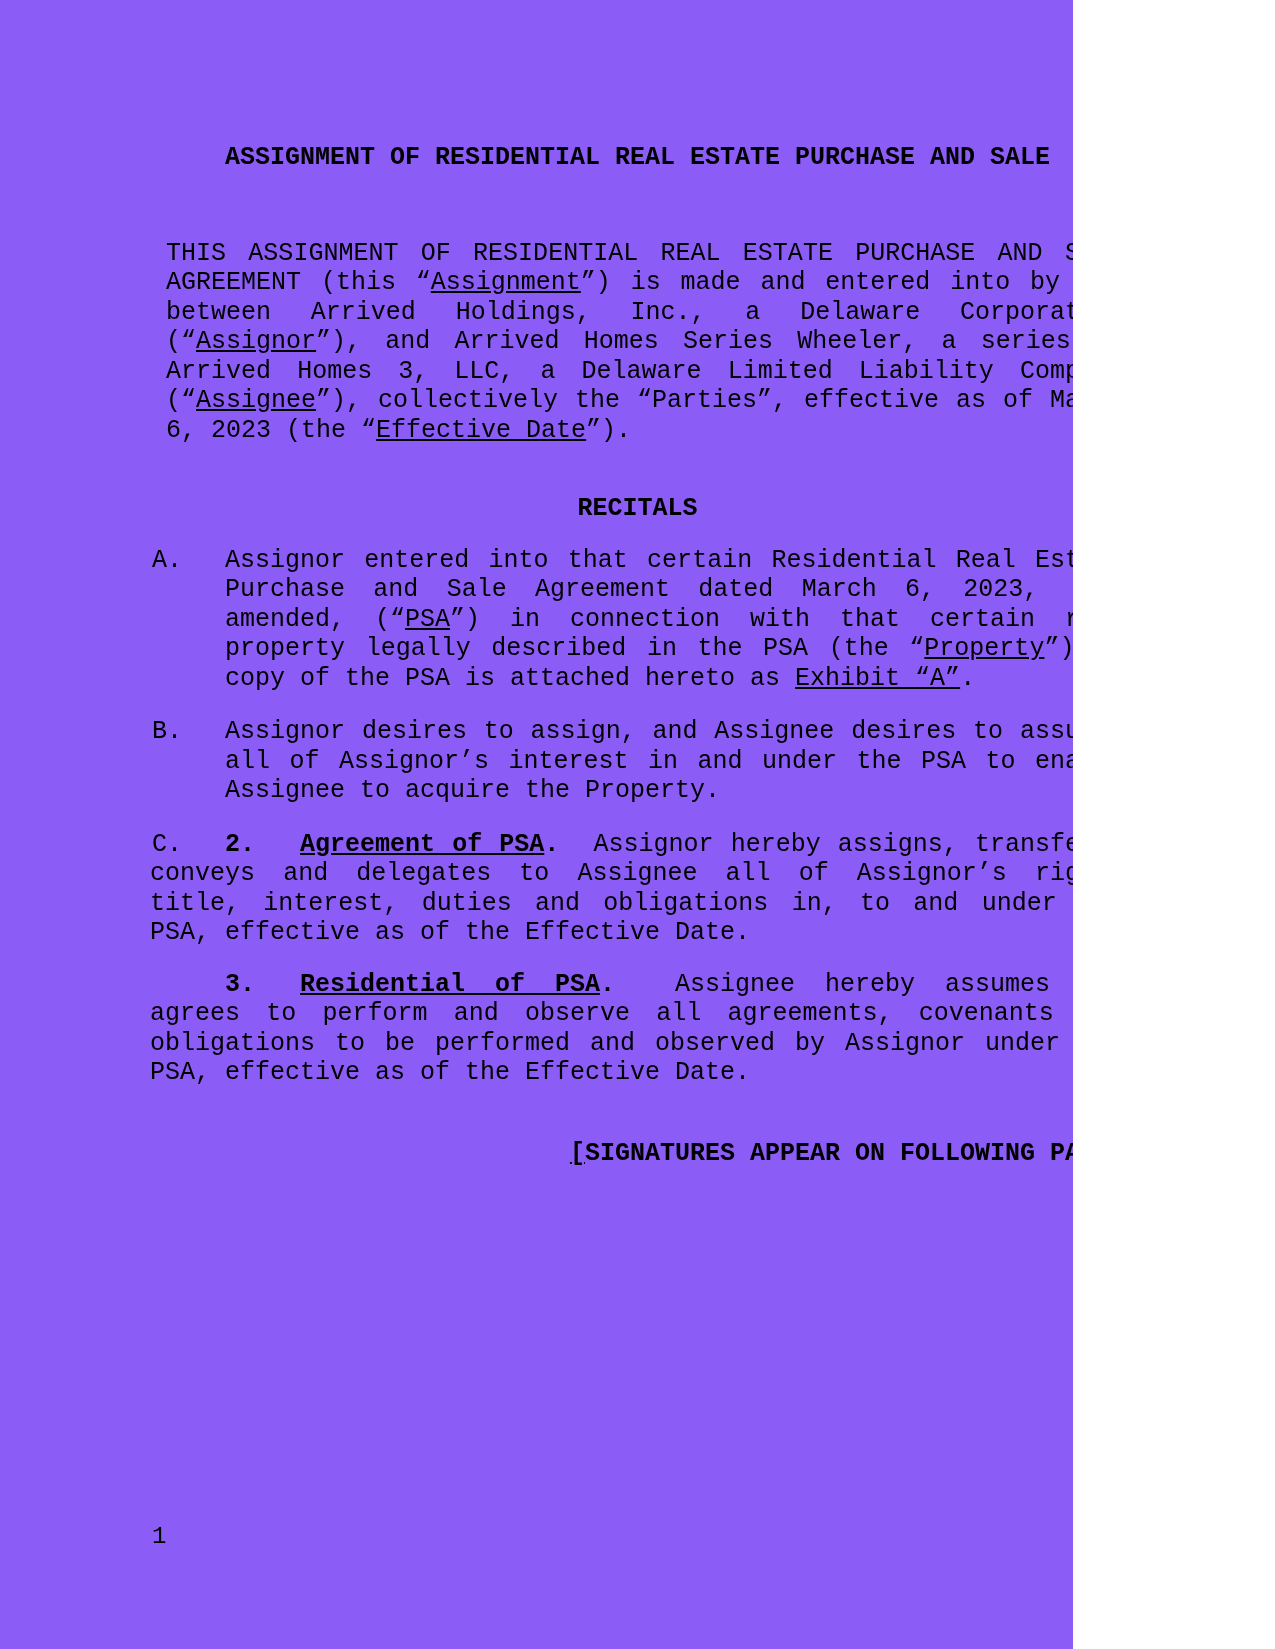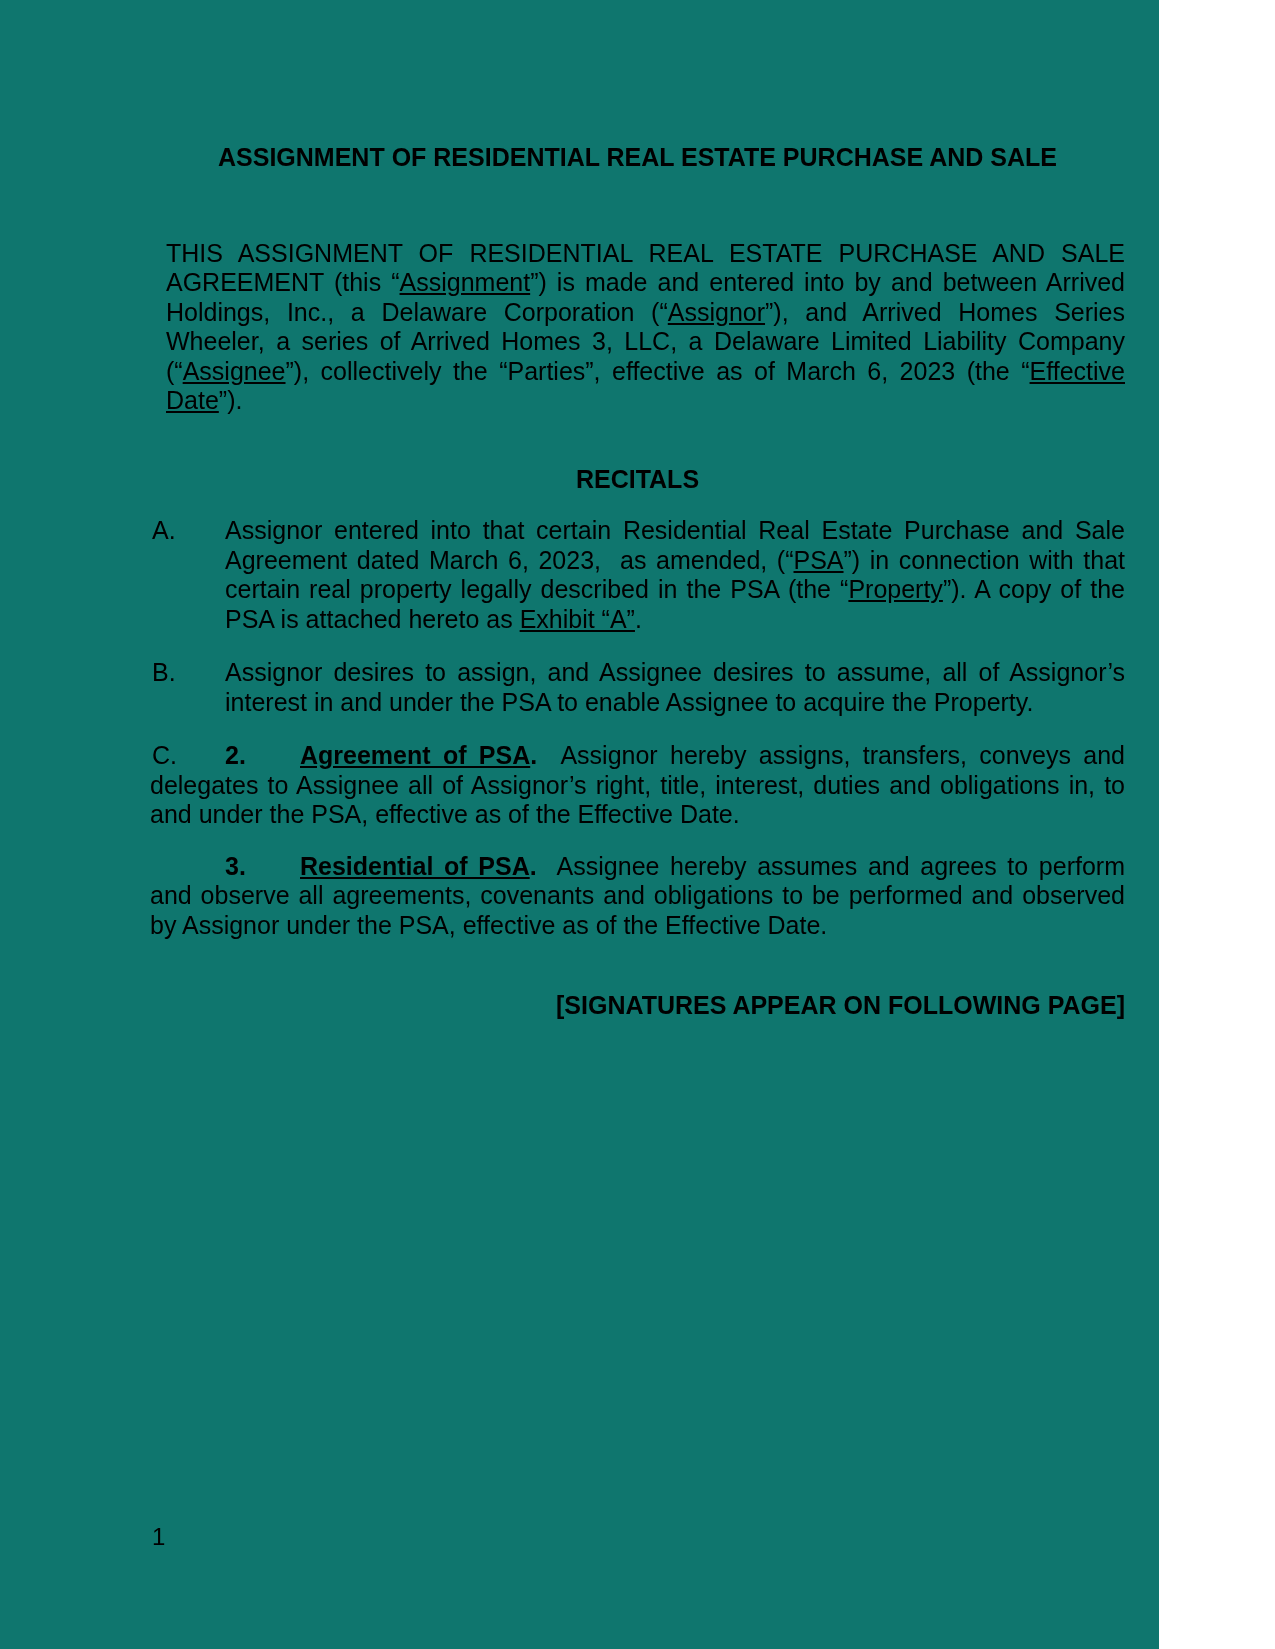--- a/index.html
+++ b/index.html
@@ -2,25 +2,25 @@
 <html><head>
 <meta charset="utf-8">
 <style>
   html, body {
     margin: 0;
     padding: 0;
     background: #ffffff;
   }
   .page {
     position: relative;
-    width: 1159px;
+    width: 1073px;
     height: 1649px;
-    background: #0f766e;
+    background: #8b5cf6;
     color: #000000;
-    font-family: Liberation Sans, sans-serif;
+    font-family: Liberation Mono, monospace;
     font-size: 25px;
     line-height: 29.5px;
     overflow: hidden;
   }
   .content {
     position: absolute;
     left: 150px;
     top: 143px;
     width: 975px;
   }

